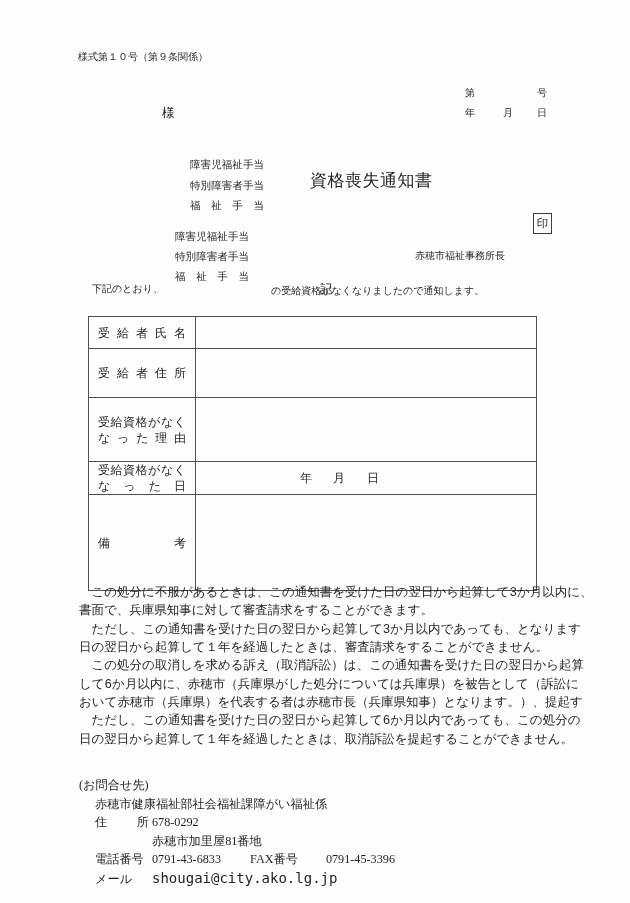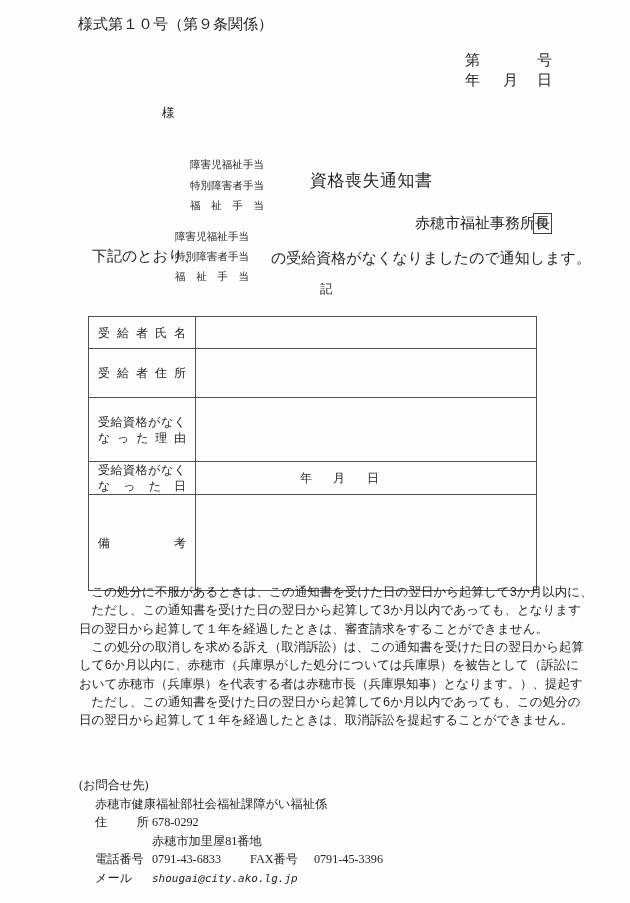--- a/index.html
+++ b/index.html
@@ -9,21 +9,21 @@
     color:#1f1f1f;
     -webkit-font-smoothing:antialiased;
   }
   .page{
     position:relative;
     width:630px;height:903px;
     background:#fdfdfd;
     overflow:hidden;
   }
   .abs{position:absolute;white-space:nowrap;}
-  .fs12{font-size:15px;line-height:15px;}
+  .fs12{font-size:10px;line-height:15px;margin-top:32px;}
   .fs125{font-size:12.5px;line-height:16px;}
   .jspread{
     text-align:justify;
     text-align-last:justify;
     text-justify:inter-character;
   }
   
   .stack{position:absolute;width:74px;font-size:10.5px;line-height:20.5px;}
   .stack.tight{line-height:20px;}
   .stack div{width:100%;}
@@ -70,25 +70,24 @@
   
   .contact{
     position:absolute;left:79px;top:776px;
     font-size:12.2px;line-height:18.6px;
   }
   .contact .ind{margin-left:16px;}
   .contact .ind2{margin-left:73px;}
   .contact .clabel{display:inline-block;width:57px;}
   .contact .clabel.spread{width:54px;margin-right:3px;}
   .contact .fax-label{margin-left:29px;}
-  .contact .fax-value{margin-left:16px;}
+  .contact .fax-value{margin-left:28px;}
   .contact .email{
     font-family:"DejaVu Sans Mono","Liberation Mono",monospace;
-    font-size:11px;
-    font-style:italic;
+    font-size:14px;
   }
 </style>
 </head>
 <body>
 
 <div class="page">
 
   <div class="abs fs12" style="left:78px;top:17px">様式第１０号（第９条関係）</div>
 
   <span class="abs fs12" style="left:465px;top:53px">第</span>
@@ -158,20 +157,21 @@
       <td class="lbl">
         <div class="jspread">備考</div>
       </td>
       <td></td>
     </tr>
   </tbody>
     </table>
 
   <div class="notice">
     <div>　この処分に不服があるときは、この通知書を受けた日の翌日から起算して3か月以内に、</div>
+    <div>書面で、兵庫県知事に対して審査請求をすることができます。</div>
     <div>　ただし、この通知書を受けた日の翌日から起算して3か月以内であっても、となります</div>
     <div>日の翌日から起算して１年を経過したときは、審査請求をすることができません。</div>
     <div>　この処分の取消しを求める訴え（取消訴訟）は、この通知書を受けた日の翌日から起算</div>
     <div>して6か月以内に、赤穂市（兵庫県がした処分については兵庫県）を被告として（訴訟に</div>
     <div>おいて赤穂市（兵庫県）を代表する者は赤穂市長（兵庫県知事）となります。）、提起す</div>
     <div>　ただし、この通知書を受けた日の翌日から起算して6か月以内であっても、この処分の</div>
     <div>日の翌日から起算して１年を経過したときは、取消訴訟を提起することができません。</div>
   </div>
 
   <div class="contact">

